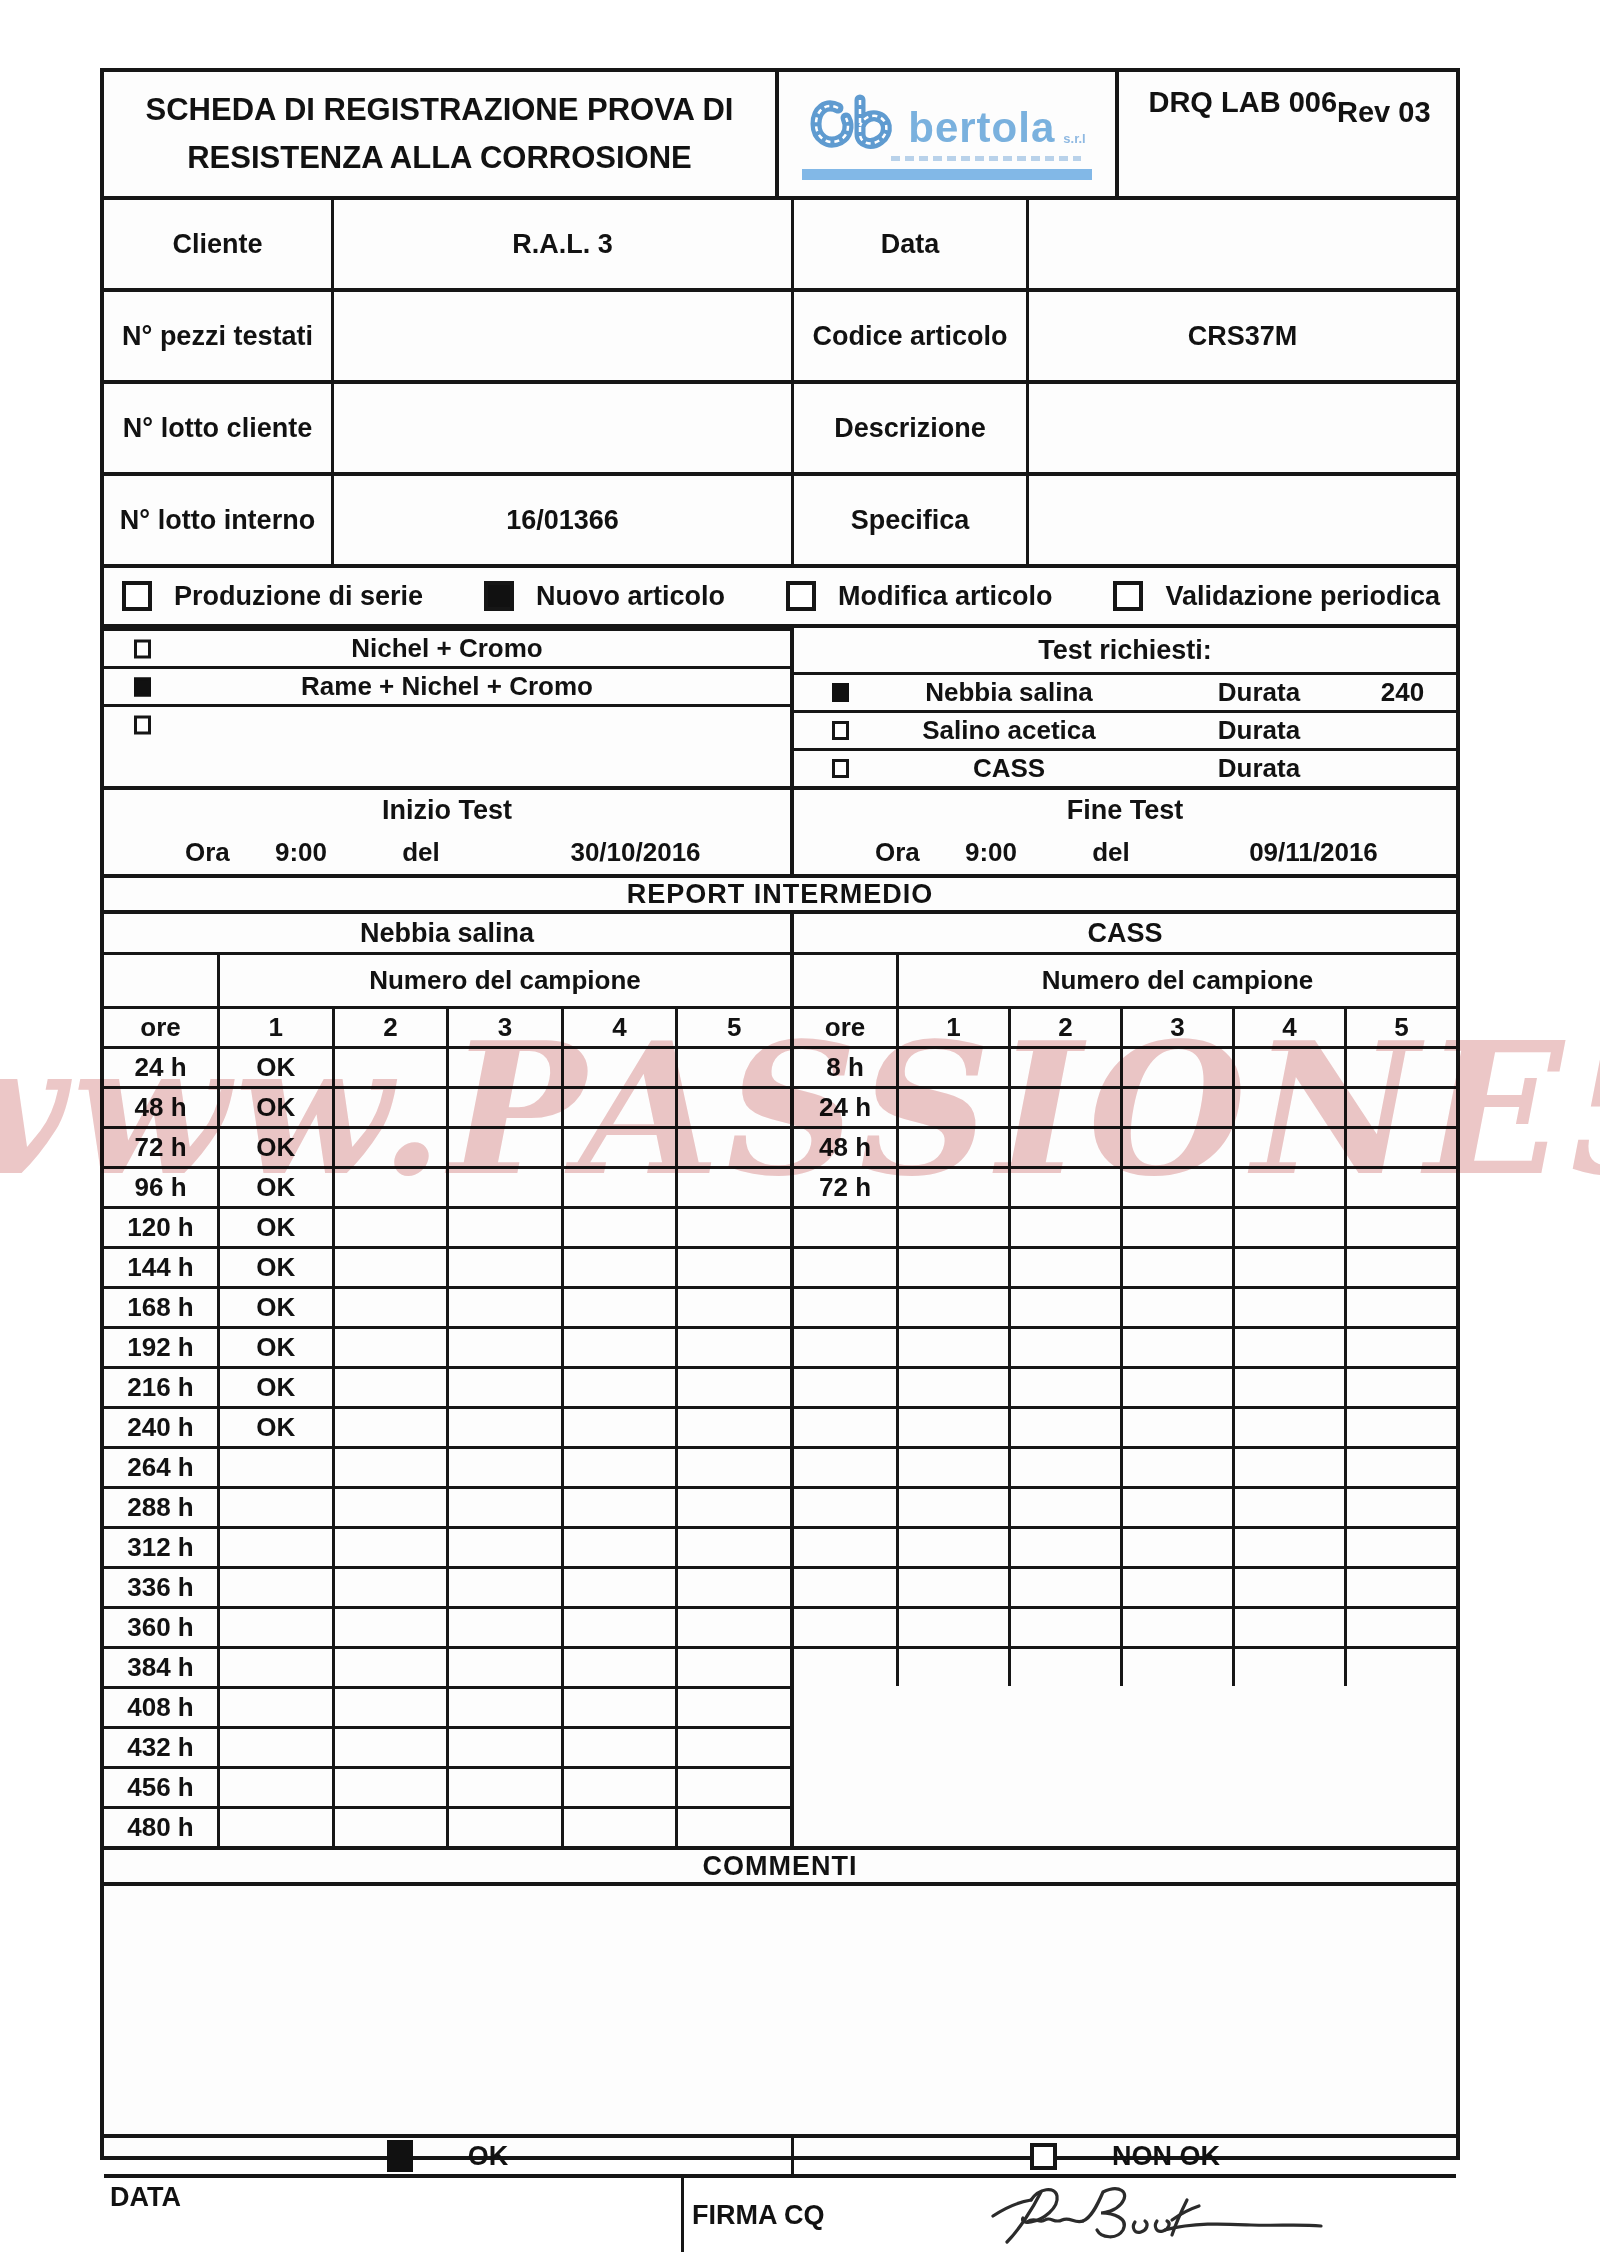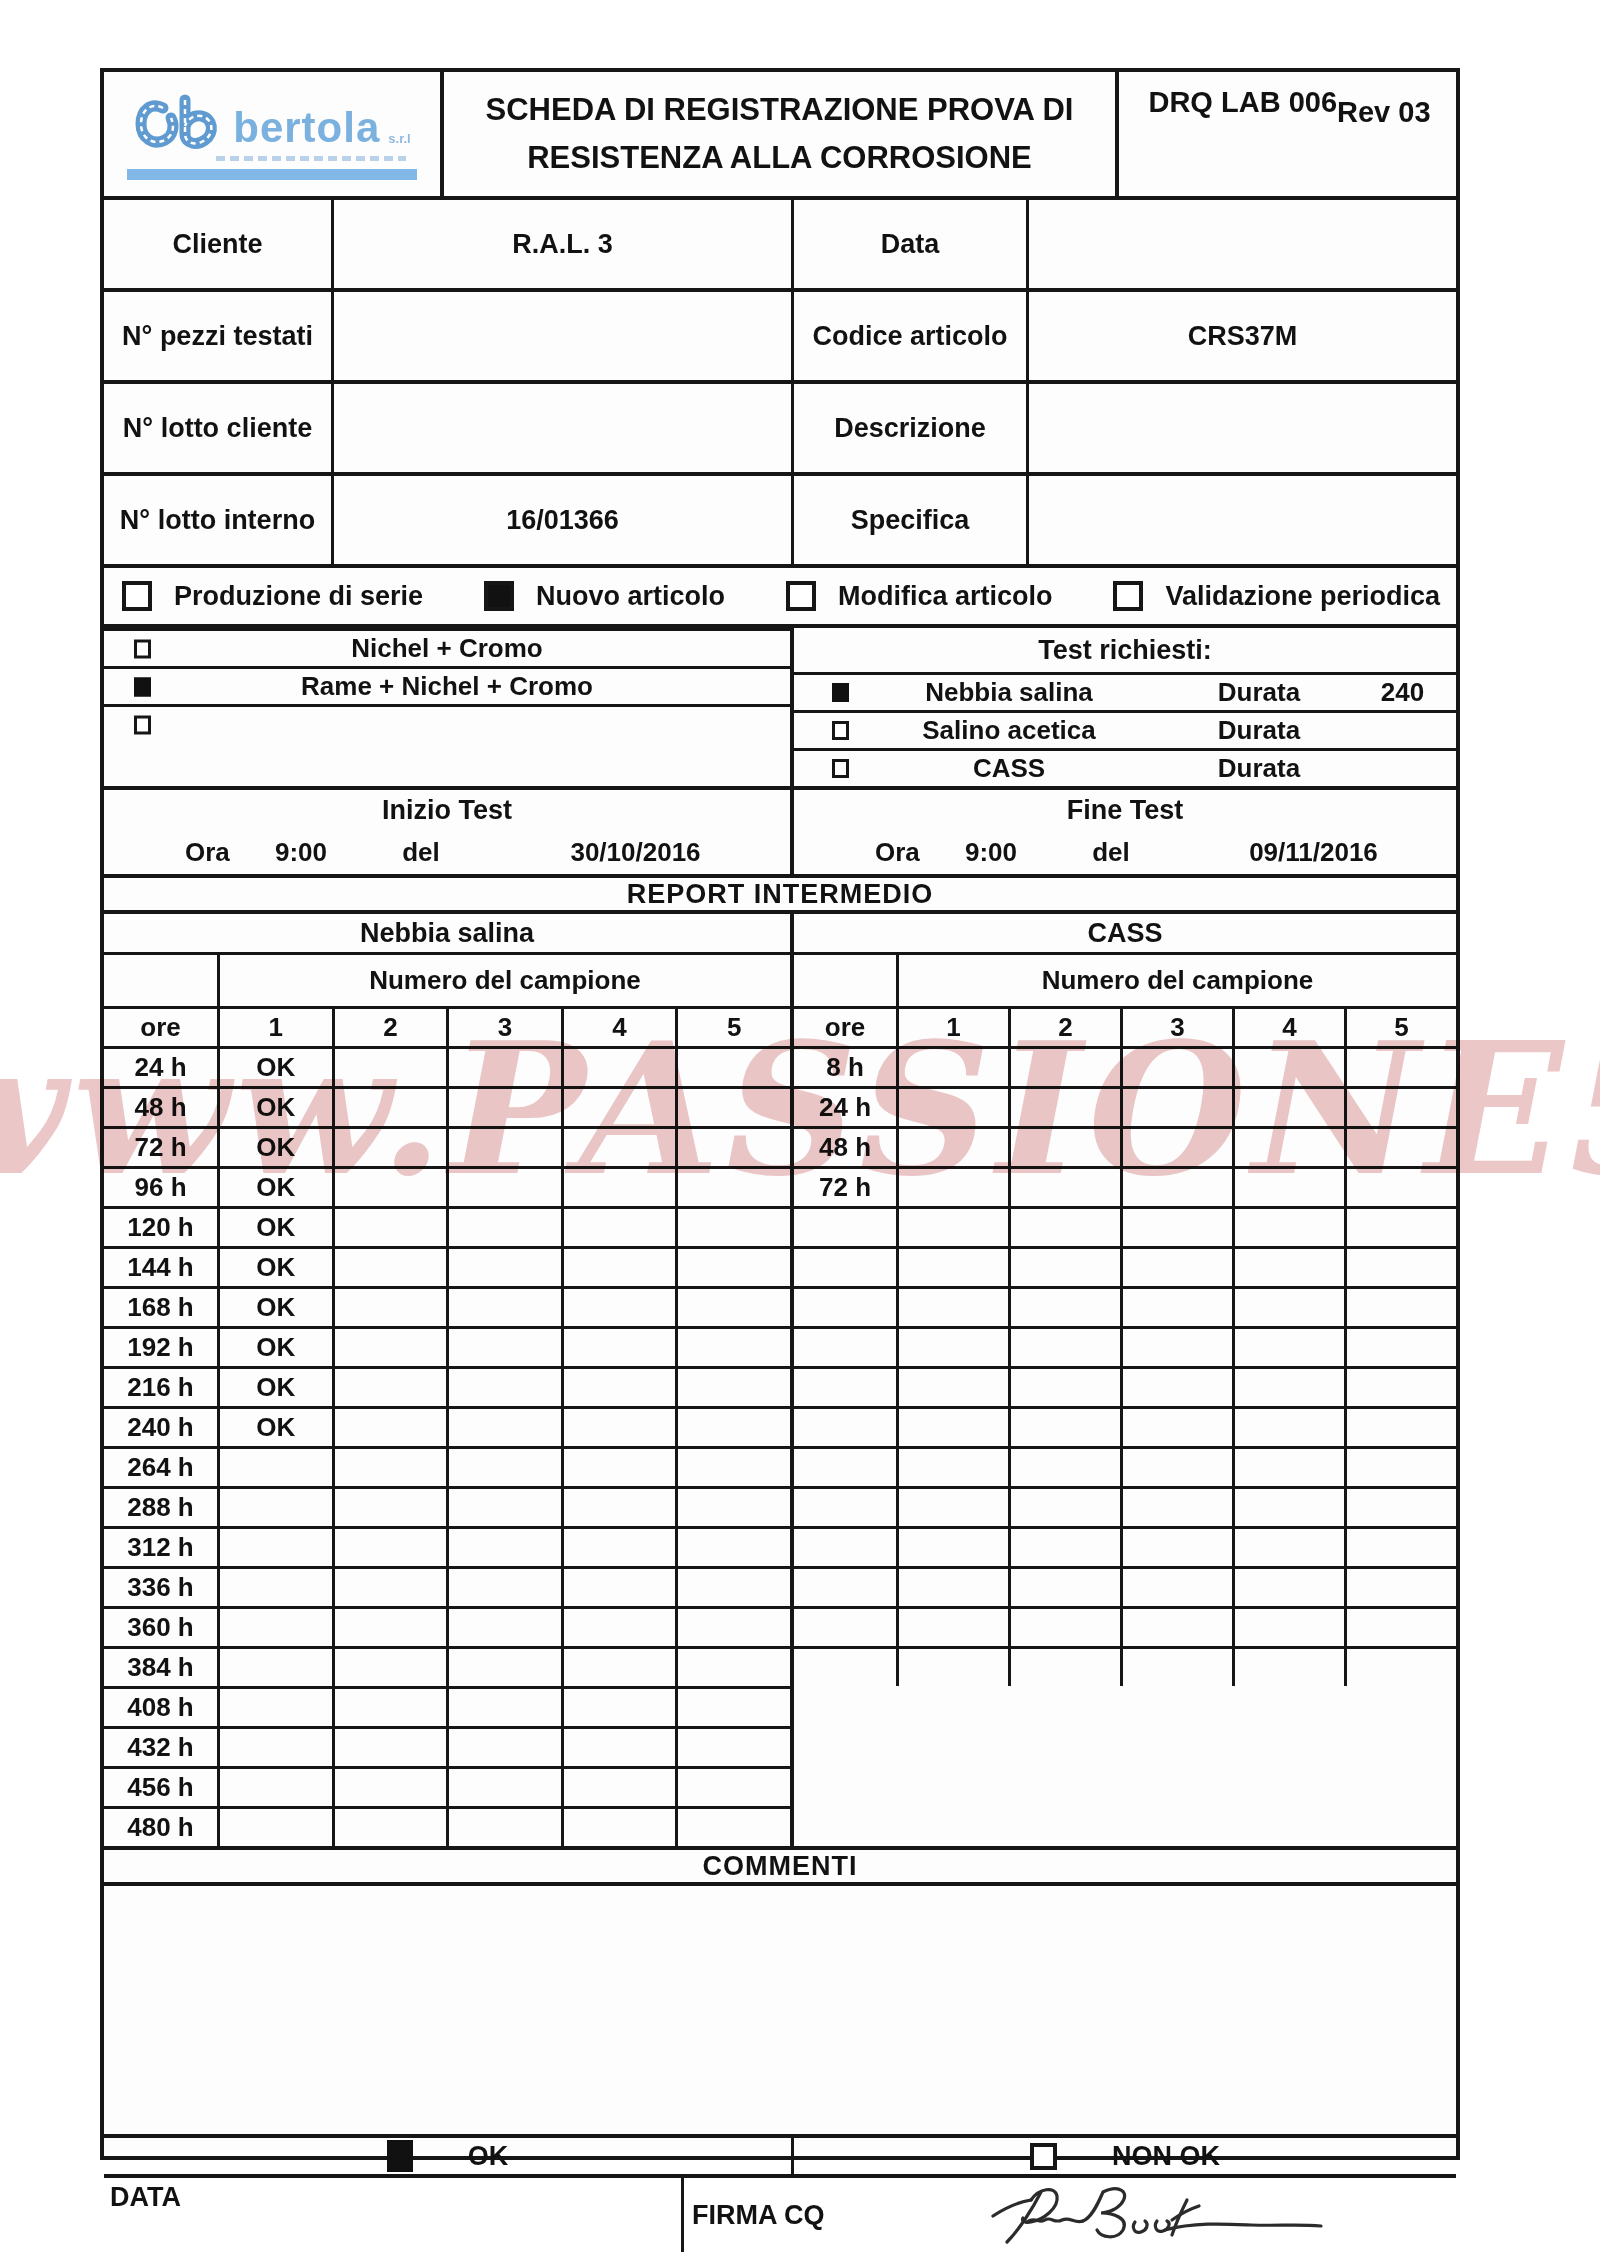--- a/index.html
+++ b/index.html
@@ -117,41 +117,41 @@
     z-index:10;
     pointer-events:none;
   }
 </style>
 </head>
 <body>
 
 <div class="form">
 
   <div class="header">
+    <div class="hcell h-title br4">
+      <div>SCHEDA DI REGISTRAZIONE PROVA DI</div>
+      <div>RESISTENZA ALLA CORROSIONE</div>
+    </div>
     <div class="hcell h-logo br4">
       <div class="logo-row">
         <svg width="92" height="58" viewBox="0 0 92 58">
           <g fill="none" stroke="#5f9bd0" stroke-width="11" stroke-linecap="round">
             <path d="M30,14 C18,8 8,16 8,30 C8,44 20,52 32,46 C40,42 42,32 38,24"></path>
             <path d="M52,6 L52,40 C52,50 64,52 72,46 C82,39 80,24 68,22 C60,21 54,26 52,32"></path>
           </g>
           <g fill="none" stroke="#ffffff" stroke-width="2.5" stroke-dasharray="5 4">
             <path d="M30,14 C18,8 8,16 8,30 C8,44 20,52 32,46 C40,42 42,32 38,24"></path>
             <path d="M52,6 L52,40 C52,50 64,52 72,46 C82,39 80,24 68,22 C60,21 54,26 52,32"></path>
           </g>
         </svg>
         <span class="logo-name">bertola</span>
         <span class="logo-suffix">s.r.l</span>
       </div>
       <div class="logo-tagline"></div>
       <div class="logo-bar"></div>
-    </div>
-    <div class="hcell h-title br4">
-      <div>SCHEDA DI REGISTRAZIONE PROVA DI</div>
-      <div>RESISTENZA ALLA CORROSIONE</div>
     </div>
     <div class="hcell h-doc">
       <div class="code">DRQ LAB 006</div>
       <div class="rev">Rev 03</div>
     </div>
   </div>
 
   <div>
     <div class="info-row bt4">
       <div class="icell ic1 br3">Cliente</div>

